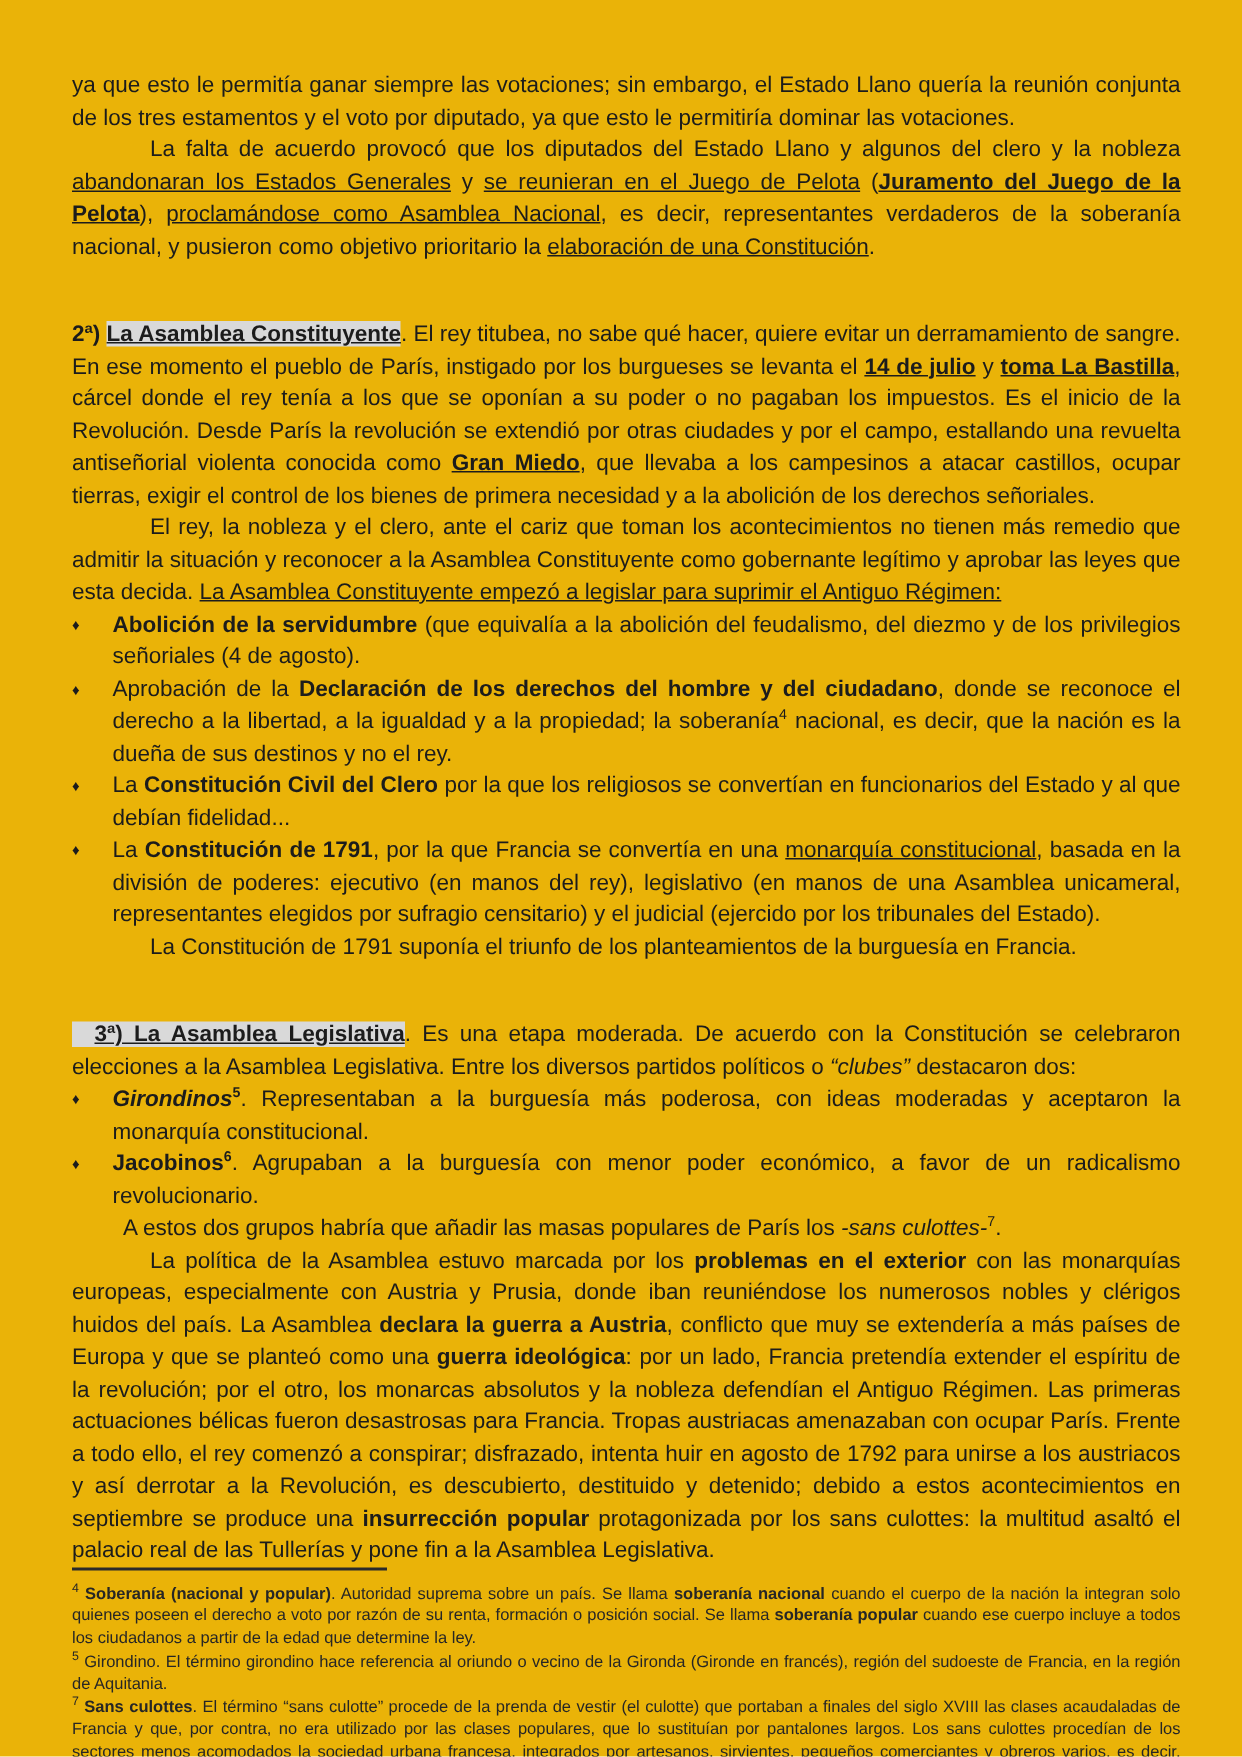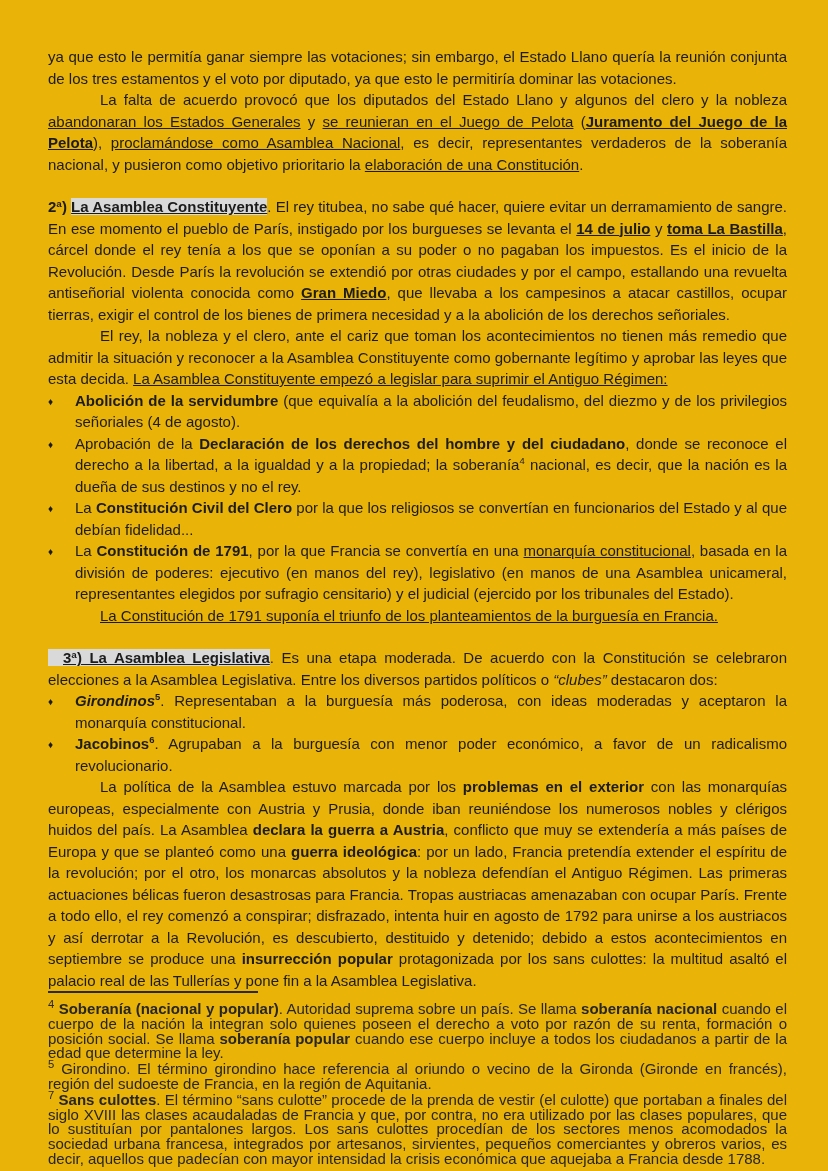--- a/index.html
+++ b/index.html
@@ -12,31 +12,31 @@
     padding: 46px 41px 40px 48px;
     display: flex;
     flex-direction: column;
     font-family: "Liberation Sans", sans-serif;
     font-size: 15px;
     line-height: 21.5px;
     color: #1c1c1c;
   }
   p { margin: 0; text-align: justify; }
   .indent { text-indent: 52px; }
-  .gap { margin-top: 21px; }
+  .gap { margin-top: 37px; }
   .ind52 { padding-left: 52px; }
   .ind34 { padding-left: 34px; }
   .bullet { display: flex; margin: 0; }
   .bmark { flex: 0 0 27px; width: 27px; font-size: 10px; line-height: 21.5px; padding-top: 1px; }
   .btext { flex: 1; text-align: justify; }
   .sup { vertical-align: super; font-size: 0.63em; line-height: 0; }
   .footer { margin-top: auto; }
   .fn-sep { width: 210px; border-top: 2px solid #2a2a2a; margin: 0 0 9px 0; }
   .fn {
-    font-size: 15px;
+    font-size: 11px;
     line-height: 14.8px;
     color: #262626;
     text-align: justify;
     margin: 0 0 1px 0;
   }
   .fn .sup { font-size: 0.75em; }
 </style>
 </head>
 <body>
 
@@ -60,33 +60,34 @@
   </div>
   <div class="bullet">
     <span class="bmark">♦</span>
     <div class="btext"><span>La </span><span style="font-weight: bold;">Constitución Civil del Clero</span><span> por la que los religiosos se convertían en funcionarios del Estado y al que debían fidelidad...</span></div>
   </div>
   <div class="bullet">
     <span class="bmark">♦</span>
     <div class="btext"><span>La </span><span style="font-weight: bold;">Constitución de 1791</span><span>, por la que Francia se convertía en una </span><span style="text-decoration: underline;">monarquía constitucional</span><span>, basada en la división de poderes: ejecutivo (en manos del rey), legislativo (en manos de una Asamblea unicameral, representantes elegidos por sufragio censitario) y el judicial (ejercido por los tribunales del Estado).</span></div>
   </div>
 
-  <p class="ind52"><span style="text-decoration: underline;">La Constitución de 1791 suponía el triunfo de los planteamientos de la burguesía en Francia.</span></p>
+  <p class="ind52"><span style="">La Constitución de 1791 suponía el triunfo de los planteamientos de la burguesía en Francia.</span></p>
 
   <p class="gap"><span style="font-weight: bold; text-decoration: underline; background: rgb(217, 217, 217); padding-left: 15px;">3ª) La Asamblea Legislativa</span><span>. Es una etapa moderada. De acuerdo con la Constitución se celebraron elecciones a la Asamblea Legislativa. Entre los diversos partidos políticos o </span><span style="font-style: italic;">“clubes”</span><span> destacaron dos:</span></p>
 
   <div class="bullet">
     <span class="bmark">♦</span>
     <div class="btext"><span style="font-weight: bold; font-style: italic;">Girondinos</span><span class="sup" style="font-weight: bold;">5</span><span>. Representaban a la burguesía más poderosa, con ideas moderadas y aceptaron la monarquía constitucional.</span></div>
   </div>
   <div class="bullet">
     <span class="bmark">♦</span>
     <div class="btext"><span style="font-weight: bold;">Jacobinos</span><span class="sup" style="font-weight: bold;">6</span><span>. Agrupaban a la burguesía con menor poder económico, a favor de un radicalismo revolucionario.</span></div>
   </div>
 
+  <p class="ind34"><span>A estos dos grupos habría que añadir las masas populares de París los </span><span style="font-style: italic;">-sans culottes-</span><span class="sup">7</span><span>.</span></p>
 
   <p class="indent"><span>La política de la Asamblea estuvo marcada por los </span><span style="font-weight: bold;">problemas en el exterior</span><span> con las monarquías europeas, especialmente con Austria y Prusia, donde iban reuniéndose los numerosos nobles y clérigos huidos del país. La Asamblea </span><span style="font-weight: bold;">declara la guerra a Austria</span><span>, conflicto que muy se extendería a más países de Europa y que se planteó como una </span><span style="font-weight: bold;">guerra ideológica</span><span>: por un lado, Francia pretendía extender el espíritu de la revolución; por el otro, los monarcas absolutos y la nobleza defendían el Antiguo Régimen. Las primeras actuaciones bélicas fueron desastrosas para Francia. Tropas austriacas amenazaban con ocupar París. Frente a todo ello, el rey comenzó a conspirar; disfrazado, intenta huir en agosto de 1792 para unirse a los austriacos y así derrotar a la Revolución, es descubierto, destituido y detenido; debido a estos acontecimientos en septiembre se produce una </span><span style="font-weight: bold;">insurrección popular</span><span> protagonizada por los sans culottes: la multitud asaltó el palacio real de las Tullerías y pone fin a la Asamblea Legislativa.</span></p>
 
   <div class="footer">
     <div class="fn-sep"></div>
     <p class="fn"><span class="sup">4</span><span style="font-weight: bold;"> Soberanía (nacional y popular)</span><span>. Autoridad suprema sobre un país. Se llama </span><span style="font-weight: bold;">soberanía nacional</span><span> cuando el cuerpo de la nación la integran solo quienes poseen el derecho a voto por razón de su renta, formación o posición social. Se llama </span><span style="font-weight: bold;">soberanía popular</span><span> cuando ese cuerpo incluye a todos los ciudadanos a partir de la edad que determine la ley.</span></p>
     <p class="fn"><span class="sup">5</span><span style="font-weight: normal;"> Girondino</span><span>. El término girondino hace referencia al oriundo o vecino de la Gironda (Gironde en francés), región del sudoeste de Francia, en la región de Aquitania.</span></p>
     <p class="fn"><span class="sup">7</span><span style="font-weight: bold;"> Sans culottes</span><span>. El término “sans culotte” procede de la prenda de vestir (el culotte) que portaban a finales del siglo XVIII las clases acaudaladas de Francia y que, por contra, no era utilizado por las clases populares, que lo sustituían por pantalones largos. Los sans culottes procedían de los sectores menos acomodados la sociedad urbana francesa, integrados por artesanos, sirvientes, pequeños comerciantes y obreros varios, es decir, aquellos que padecían con mayor intensidad la crisis económica que aquejaba a Francia desde 1788.</span></p>
 
   </div>

